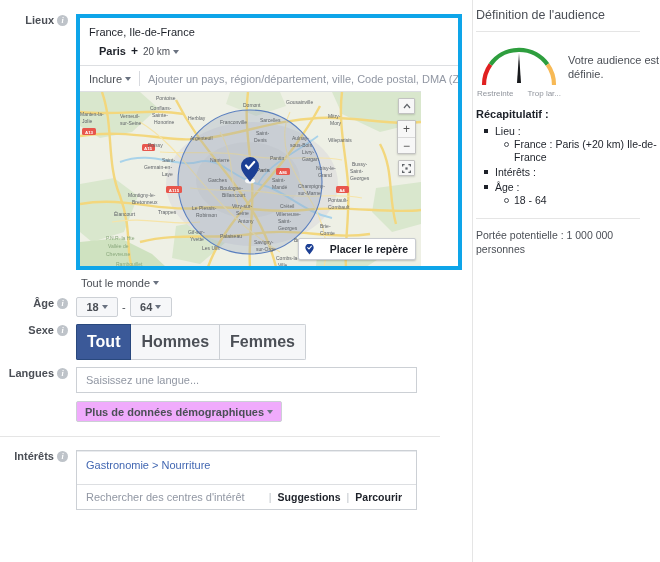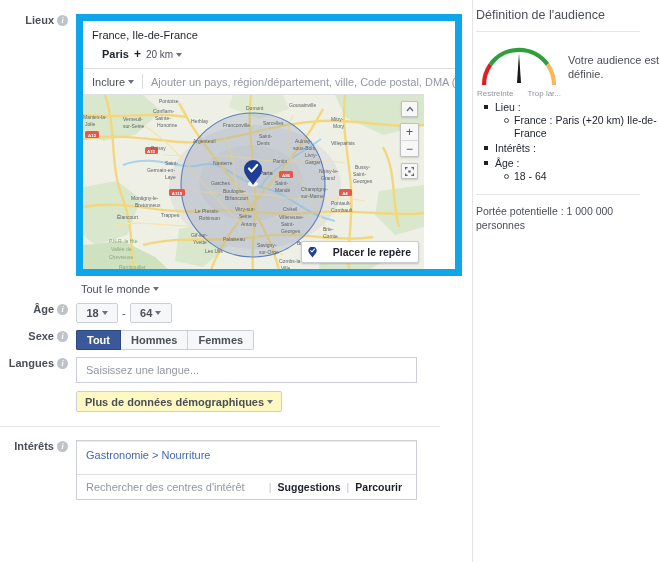--- a/index.html
+++ b/index.html
@@ -70,21 +70,21 @@
     line-height: 11px;
     text-align: center;
     display: inline-block;
     flex: 0 0 auto;
     font-family: "Liberation Serif", serif;
   }
   .field { flex: 1 1 auto; padding-left: 4px; }
 
   
   .lieux-box {
-    border: 7px solid #0ea5e9;
+    border: 4px solid #0ea5e9;
     background: #fff;
     width: 386px;
     box-sizing: border-box;
   }
   .lieux-chips {
     padding: 8px 9px 7px 9px;
   }
   .chip-country {
     font-size: 11px;
     color: #1d2129;
@@ -242,23 +242,23 @@
   }
   .dash { padding: 0 4px; color: #4b4f56; font-size: 11px; line-height: 20px;}
   .age-row-inner { display: flex; align-items: flex-start; }
 
   .seg {
     display: inline-flex;
     border-radius: 2px;
     overflow: hidden;
   }
   .seg-item {
-    height: 20px;
+    height: 36px;
     padding: 0 10px;
-    font-size: 11px;
+    font-size: 16px;
     font-weight: bold;
     color: #4b4f56;
     background: #f6f7f9;
     border: 1px solid #ccd0d5;
     border-left-width: 0;
     display: flex;
     align-items: center;
     box-sizing: border-box;
   }
   .seg-item:first-child { border-left-width: 1px; }
@@ -278,21 +278,21 @@
     align-items: center;
     padding-left: 9px;
     font-size: 11px;
     color: #9197a3;
   }
 
   .demo-btn {
     display: inline-flex;
     align-items: center;
     border: 1px solid #ccd0d5;
-    background: #fef9c3;
+    background: #f0abfc;
     border-radius: 2px;
     height: 21px;
     padding: 0 8px;
     font-size: 11px;
     font-weight: bold;
     color: #4b4f56;
     box-sizing: border-box;
   }
 
   .hr {
@@ -745,20 +745,21 @@
           <path d="M43,12 L45,42 L41,42 Z" fill="#17191c"></path>
         </svg>
         <div class="gauge-lbls">
           <span>Restreinte</span>
           <span>Trop lar...</span>
         </div>
       </div>
       <div class="gauge-msg">Votre audience est définie.</div>
     </div>
 
+    <div class="recap-title">Récapitulatif :</div>
     <ul class="lvl1">
       <li>
         <div class="b1">Lieu :</div>
         <ul class="lvl2">
           <li class="b2">France : Paris (+20 km) Ile-de-France</li>
         </ul>
       </li>
       <li>
         <div class="b1">Intérêts :</div>
       </li>

